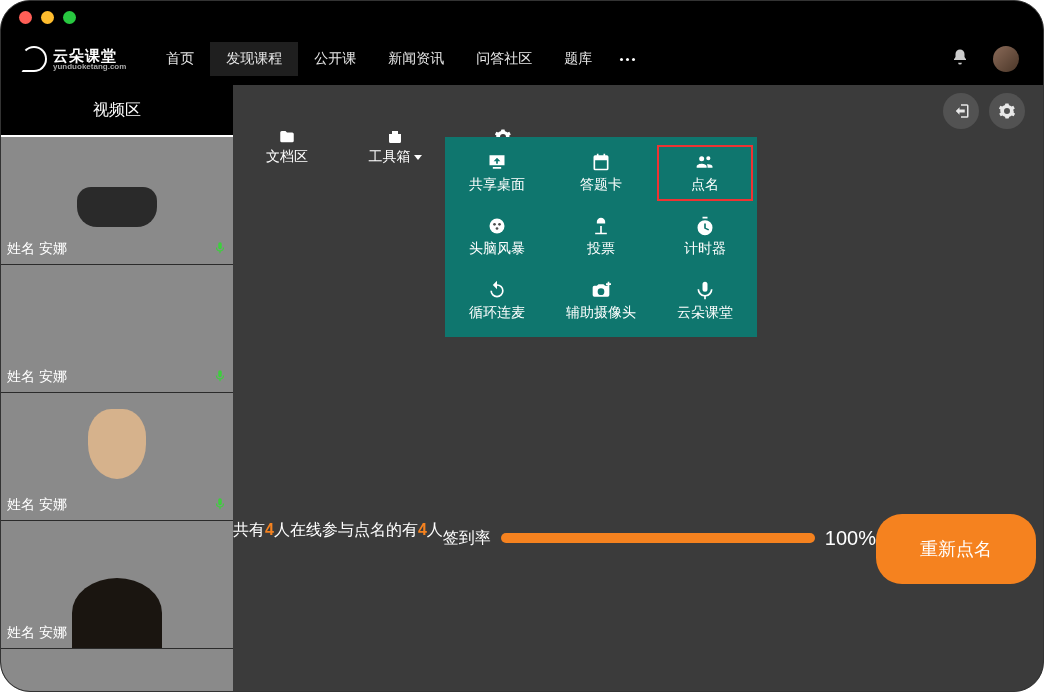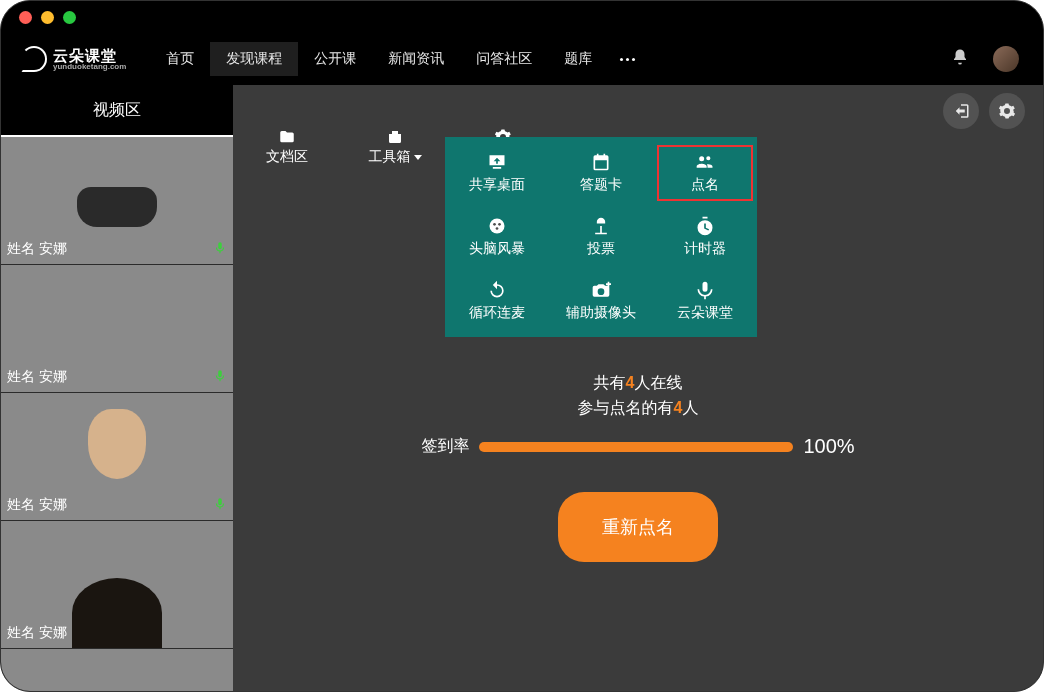--- a/index.html
+++ b/index.html
@@ -48,21 +48,21 @@
     .rib-item svg { width:20px; height:18px; fill:#fff; }
     .rib-item.sel { background:#3b3b3b; }
     .rib-right { position:absolute; right:18px; top:8px; display:flex; gap:10px; }
     .circ-btn { width:36px; height:36px; border-radius:50%; background:#525252; display:flex; align-items:center; justify-content:center; cursor:pointer; }
     .circ-btn svg { width:18px; height:18px; fill:#e8e8e8; }
     .dropdown { position:absolute; top:52px; left:352px; transform:translateX(-140px); background:#0f766e; display:grid; grid-template-columns:repeat(3,104px); grid-auto-rows:64px; padding:4px 0; z-index:5; }
     .dd-item { display:flex; flex-direction:column; align-items:center; justify-content:center; gap:4px; color:#fff; font-size:14px; cursor:pointer; position:relative; }
     .dd-item svg { width:22px; height:20px; fill:#fff; }
     .dd-item.highlight { outline:2px solid #e33; outline-offset:-6px; }
     .caret { display:inline-block; width:0; height:0; border-left:4px solid transparent; border-right:4px solid transparent; border-top:5px solid #fff; margin-left:3px; vertical-align:middle; }
-    .panel { flex:1; display:flex; flex-direction:column; align-items:center; justify-content:flex-start; padding-top:200px; color:#fff; }
+    .panel { flex:1; display:flex; flex-direction:row; align-items:center; justify-content:flex-start; padding-top:200px; color:#fff; }
     .stat-line { font-size:16px; margin-bottom:4px; }
     .stat-line b { color:#f5821f; font-weight:600; }
     .progress-row { display:flex; align-items:center; gap:10px; margin-top:12px; }
     .progress-label { font-size:16px; }
     .progress-bar { width:314px; height:10px; background:#f5821f; border-radius:5px; }
     .progress-val { font-size:20px; }
     .big-btn { margin-top:34px; background:#f5821f; color:#fff; border:none; padding:23px 44px; font-size:18px; border-radius:26px; cursor:pointer; }
   </style>
 </head>
 <body>

